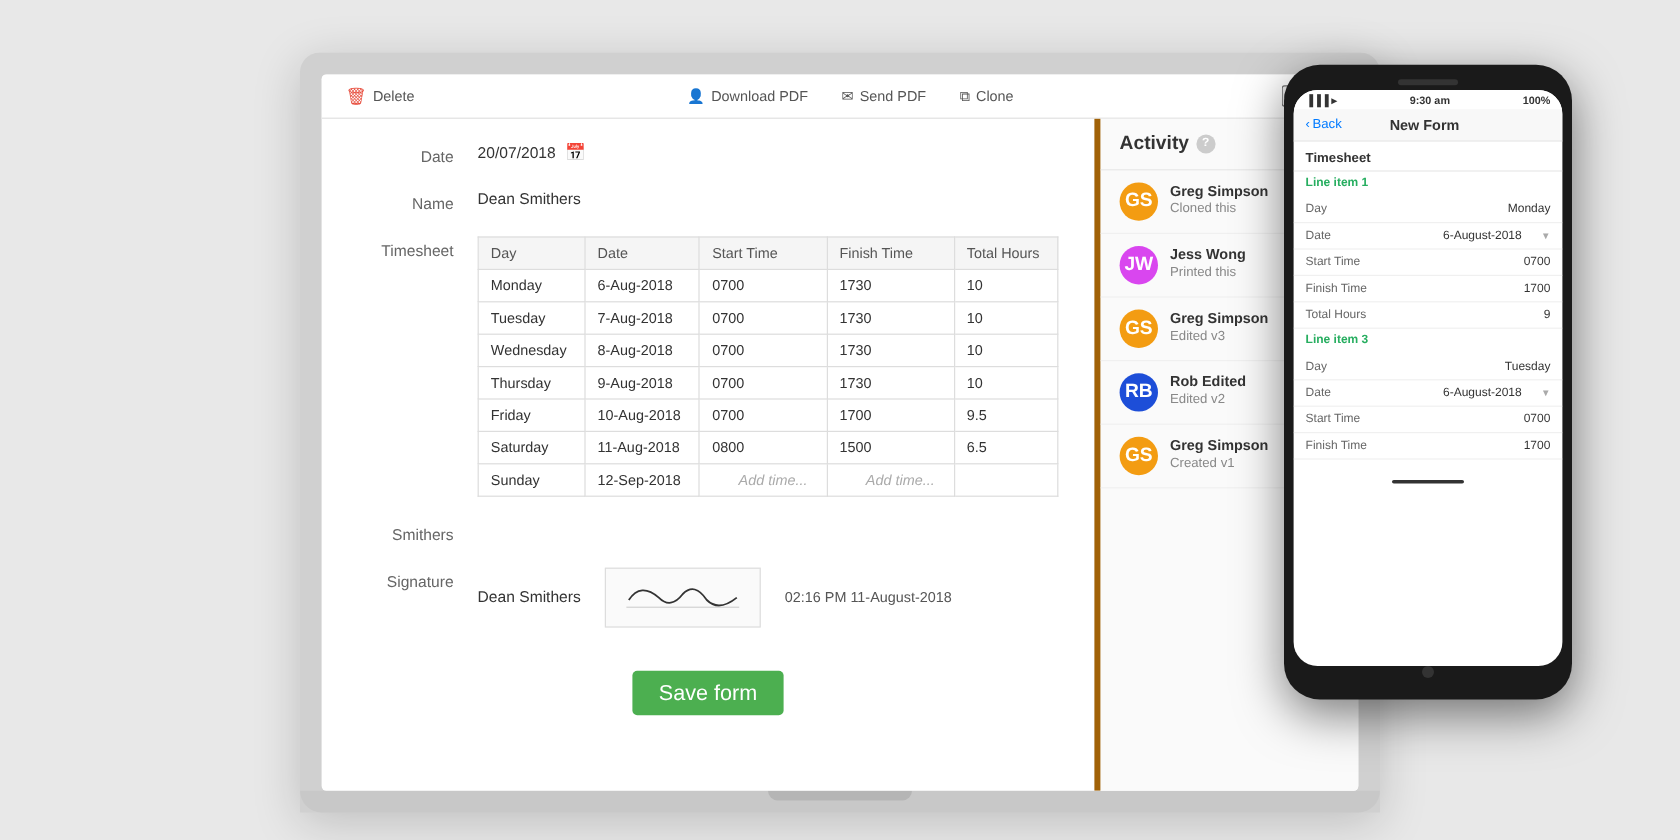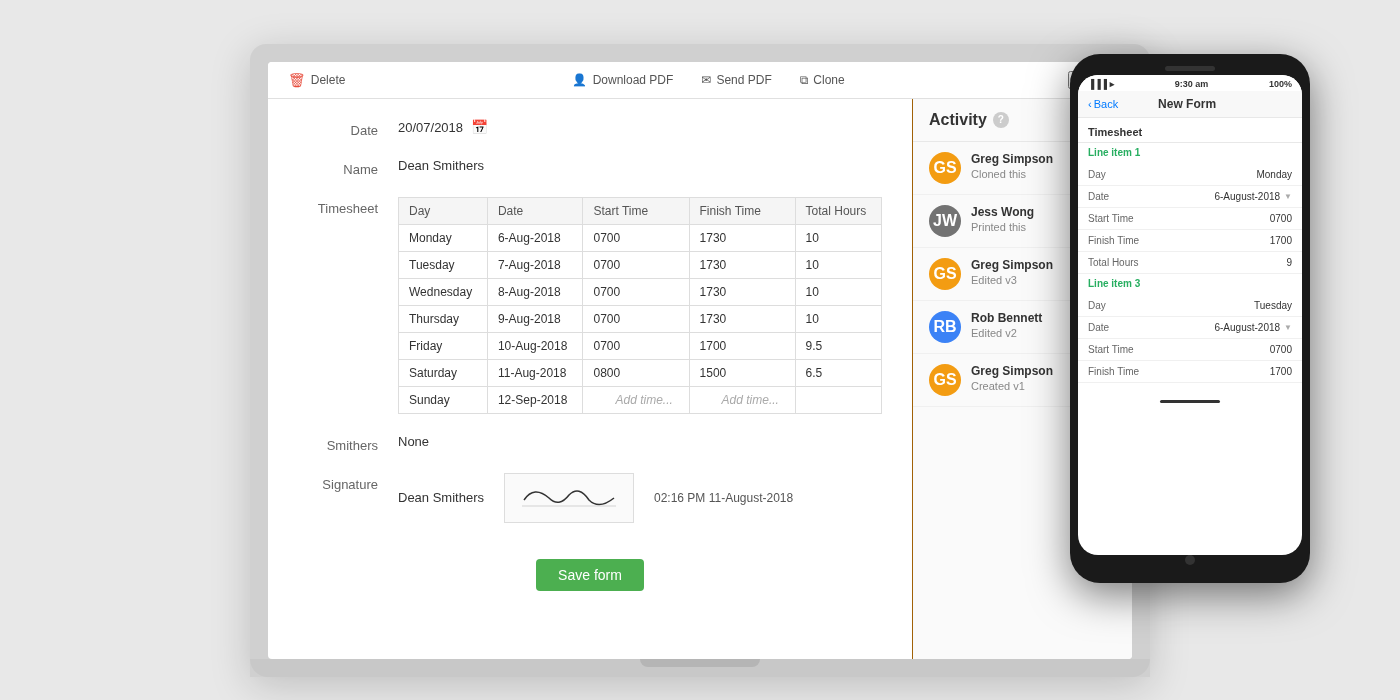--- a/index.html
+++ b/index.html
@@ -71,21 +71,21 @@
       display: flex;
       height: 560px;
     }
     .form-area {
       flex: 1;
       padding: 20px 30px;
       overflow-y: auto;
     }
     .activity-panel {
       width: 220px;
-      border-left: 1px solid #a16207;
+      border-left: 5px solid #a16207;
       background: #fafafa;
       padding: 12px 0;
       overflow-y: auto;
     }
 
     
     .form-row {
       display: flex;
       margin-bottom: 20px;
       align-items: flex-start;
@@ -152,21 +152,21 @@
     
     .save-btn-row {
       display: flex; justify-content: center; padding: 16px 0 10px 0;
     }
     .save-btn {
       background: #4caf50;
       color: #fff;
       border: none;
       border-radius: 4px;
       padding: 8px 22px;
-      font-size: 14px;
+      font-size: 18px;
       cursor: pointer;
     }
 
     
     .activity-title {
       display: flex; align-items: center; gap: 6px;
       font-size: 16px; font-weight: 600; color: #333;
       padding: 0 16px 12px 16px;
       border-bottom: 1px solid #e8e8e8;
     }
@@ -245,21 +245,21 @@
       padding: 4px 10px 6px 10px;
     }
     .phone-row {
       display: flex; align-items: center; justify-content: space-between;
       padding: 5px 10px;
       border-bottom: 1px solid #f0f0f0;
     }
     .phone-row-label { font-size: 10px; color: #666; }
     .phone-row-value { font-size: 10px; color: #333; font-weight: 500; }
     .phone-row-value-dropdown {
-      display: flex; align-items: center; gap: 4px;
+      display: flex; align-items: center; gap: 16px;
       font-size: 10px; color: #333;
     }
     .chevron-down { font-size: 8px; color: #aaa; }
     .phone-home-bar {
       height: 25px; display: flex; align-items: flex-end; justify-content: center;
       padding-bottom: 5px;
     }
     .home-bar-line {
       width: 60px; height: 3px; background: #333; border-radius: 2px;
     }
@@ -393,21 +393,20 @@
       <td><span class="add-time">Add time...</span></td>
       <td></td>
     </tr>
                   </tbody>
               </table>
             </div>
           </div>
 
           <div class="form-row">
             <div class="form-label">Smithers</div>
-            <div class="form-value comments-value">None</div>
           </div>
 
           <div class="form-row">
             <div class="form-label">Signature</div>
             <div class="form-value">
               <div class="signature-area">
                 <span>Dean Smithers</span>
                 <div class="signature-box">
                   <svg class="signature-svg" viewBox="0 0 110 35" xmlns="http://www.w3.org/2000/svg">
                     <path d="M10,20 Q20,5 35,18 Q45,28 55,15 Q65,5 75,20 Q85,30 100,18" stroke="#333" stroke-width="1.5" fill="none"></path>
@@ -432,37 +431,37 @@
           </div>
           <div id="activity-list">
               <div class="activity-item">
       <div class="avatar" style="background:#f39c12">GS</div>
       <div class="activity-info">
         <div class="activity-name">Greg Simpson</div>
         <div class="activity-action">Cloned this</div>
       </div>
     </div>
               <div class="activity-item">
-      <div class="avatar" style="background:#737373">JW</div>
+      <div class="avatar" style="background:#d946ef">JW</div>
       <div class="activity-info">
         <div class="activity-name">Jess Wong</div>
         <div class="activity-action">Printed this</div>
       </div>
     </div>
               <div class="activity-item">
       <div class="avatar" style="background:#f39c12">GS</div>
       <div class="activity-info">
         <div class="activity-name">Greg Simpson</div>
         <div class="activity-action">Edited v3</div>
       </div>
     </div>
               <div class="activity-item">
-      <div class="avatar" style="background:#3b82f6">RB</div>
+      <div class="avatar" style="background:#1d4ed8">RB</div>
       <div class="activity-info">
-        <div class="activity-name">Rob Bennett</div>
+        <div class="activity-name">Rob Edited</div>
         <div class="activity-action">Edited v2</div>
       </div>
     </div>
               <div class="activity-item">
       <div class="avatar" style="background:#f39c12">GS</div>
       <div class="activity-info">
         <div class="activity-name">Greg Simpson</div>
         <div class="activity-action">Created v1</div>
       </div>
     </div>

